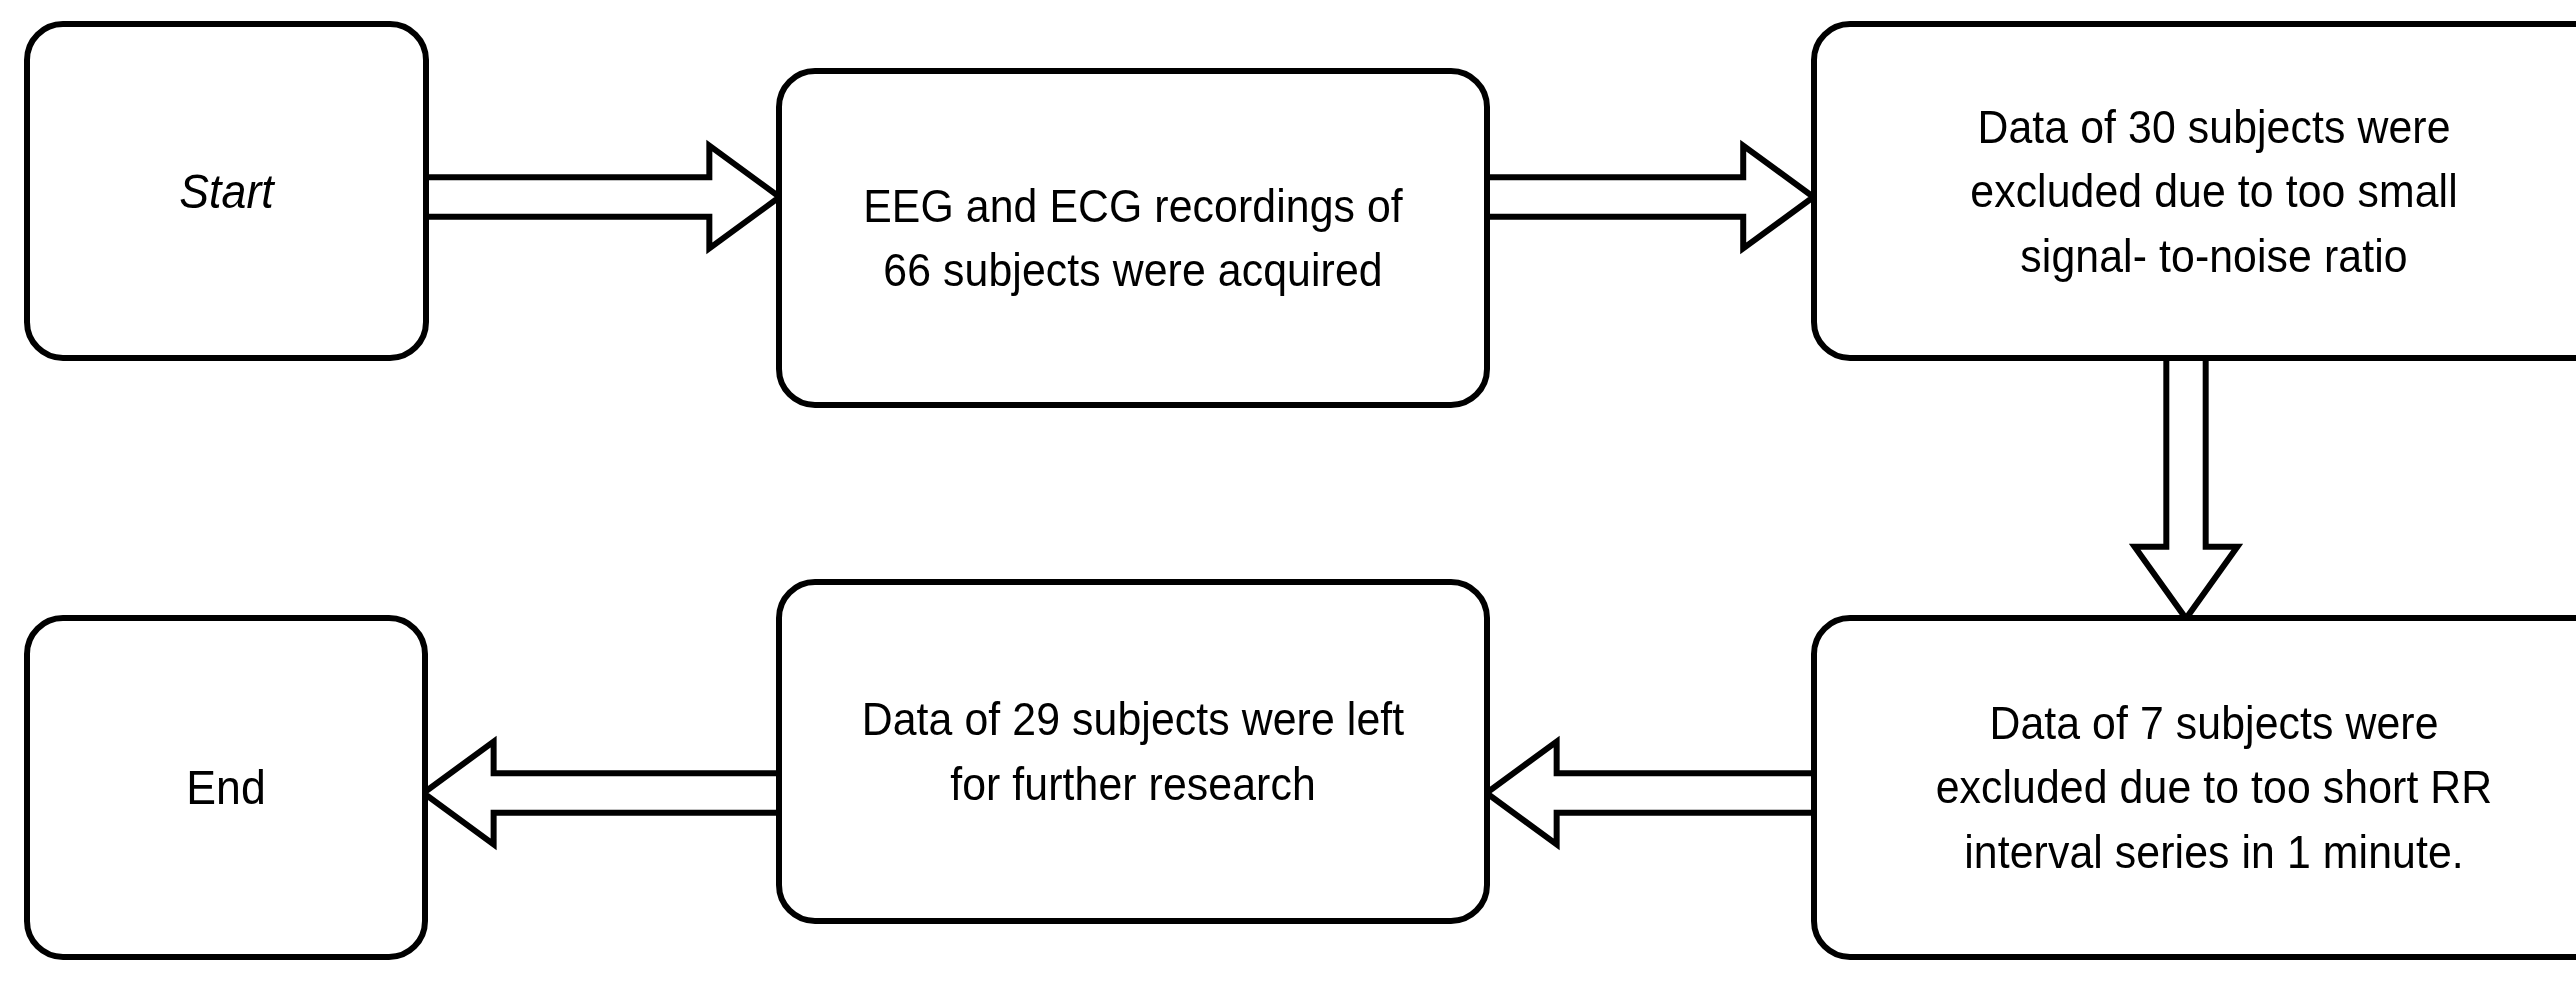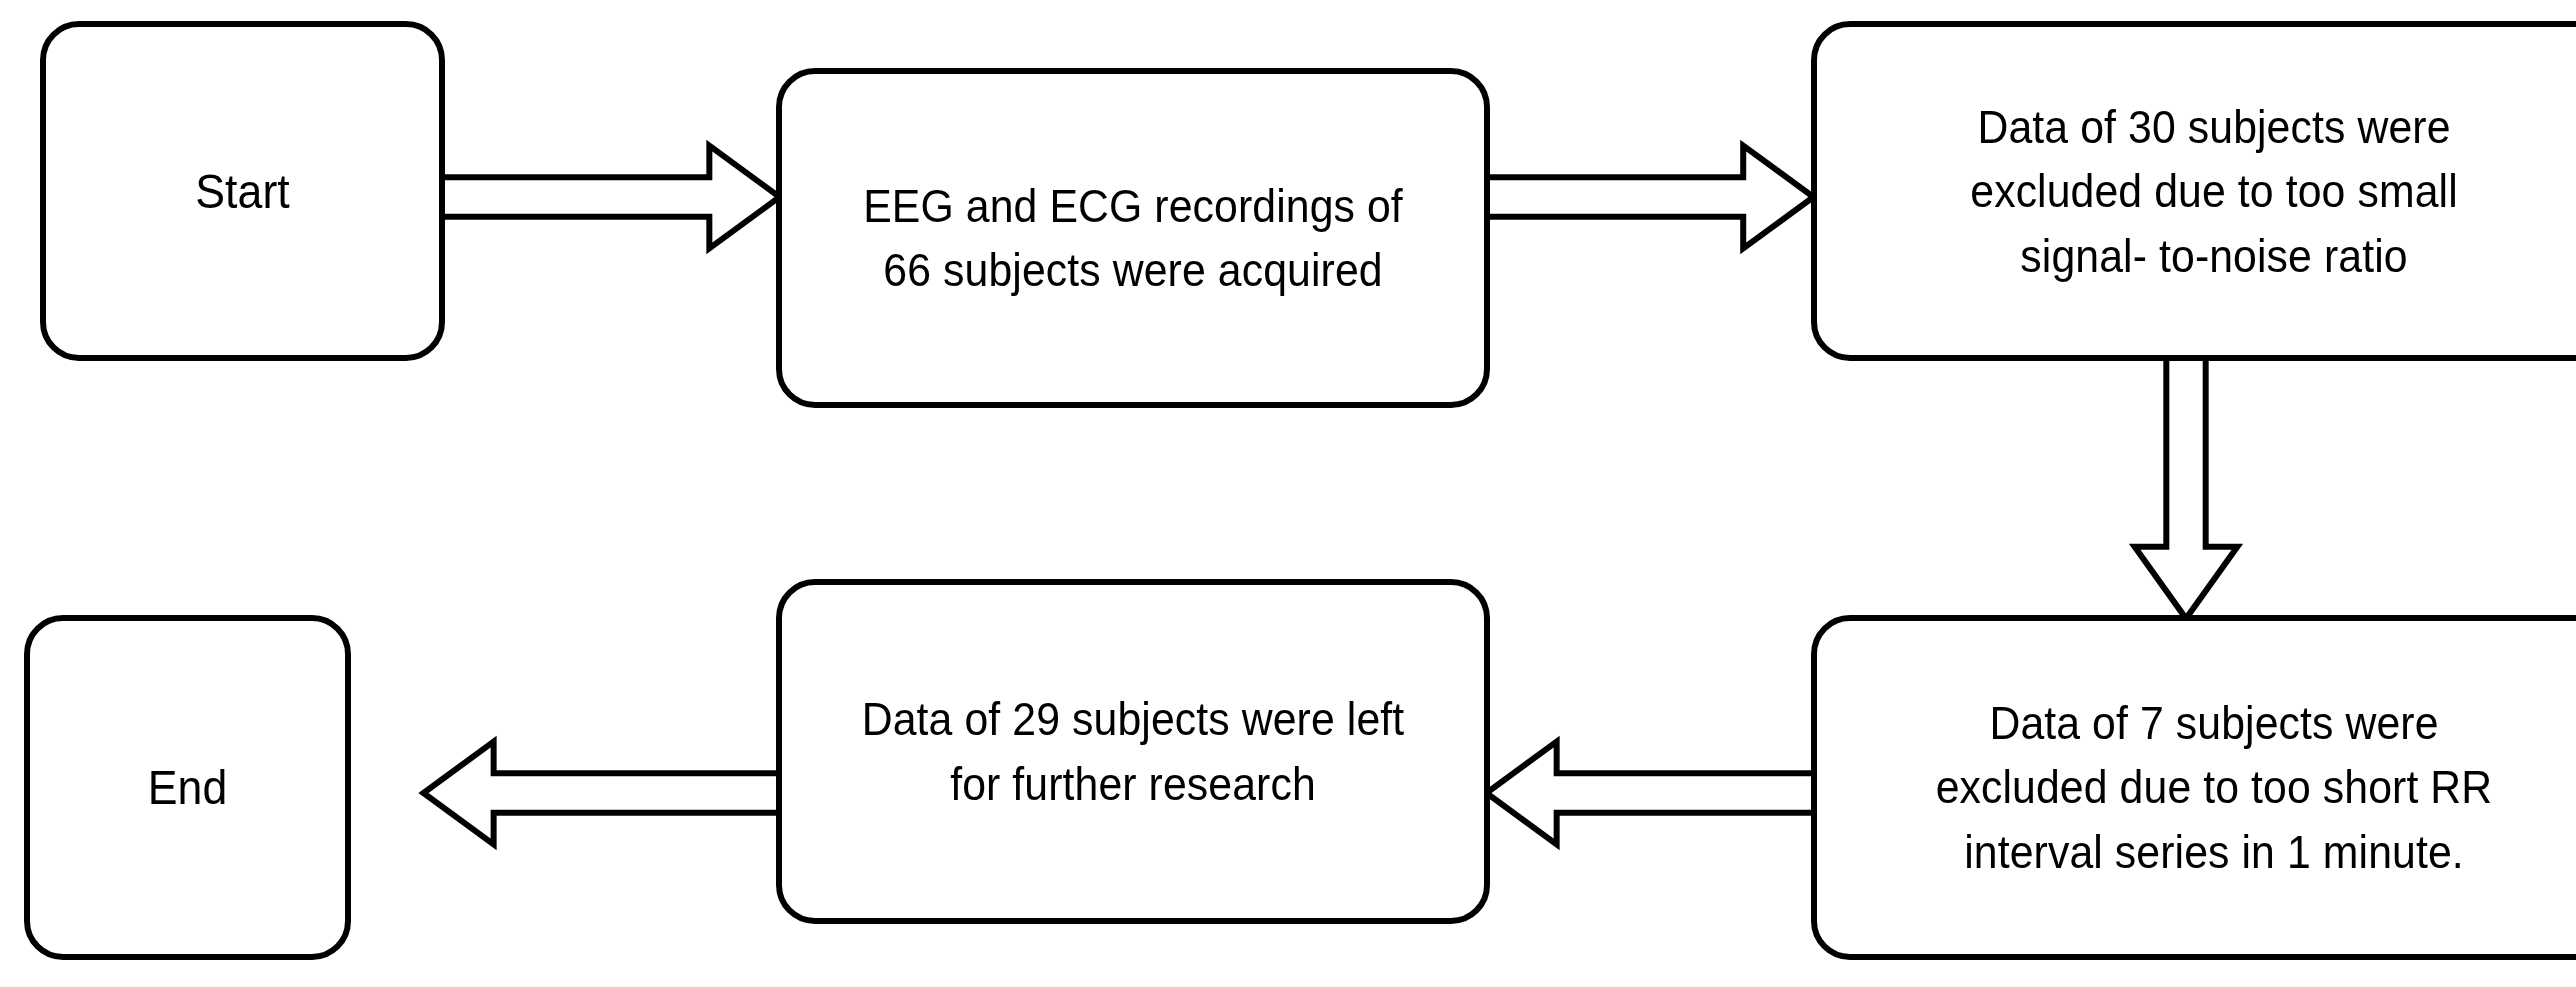--- a/index.html
+++ b/index.html
@@ -37,24 +37,24 @@
     box-sizing: border-box;
     font-size: 46px;
     line-height: 1.40;
     letter-spacing: 0.1px;
     white-space: pre-line;
     font-stretch: condensed;
     transform: scaleX(0.93);
     transform-origin: center center;
   }
   
-  #node-start      { left: 40px;   top: 21.4px;   width: 405px;  height: 340px; }
+  #node-start      { left: 24px;   top: 21.4px;   width: 405px;  height: 340px; font-style: italic; }
   #node-acquired   { left: 776px;  top: 21.4px;   width: 714px;  height: 340px; margin-top: 47px; }
   #node-excl-snr   { left: 1811px; top: 21.4px;   width: 806px;  height: 340px; }
-  #node-end        { left: 24px;   top: 615px;  width: 327px;  height: 345px; }
+  #node-end        { left: 24px;   top: 615px;  width: 404px;  height: 345px; }
   #node-left29     { left: 776px;  top: 579px;  width: 714px;  height: 345px; }
   #node-excl-rr    { left: 1811px; top: 615px;  width: 806px;  height: 345px; }
 
   #node-start .node-text,
   #node-end .node-text { font-size: 48px; }
 
   
   .connector {
     position: absolute;
     overflow: visible;

